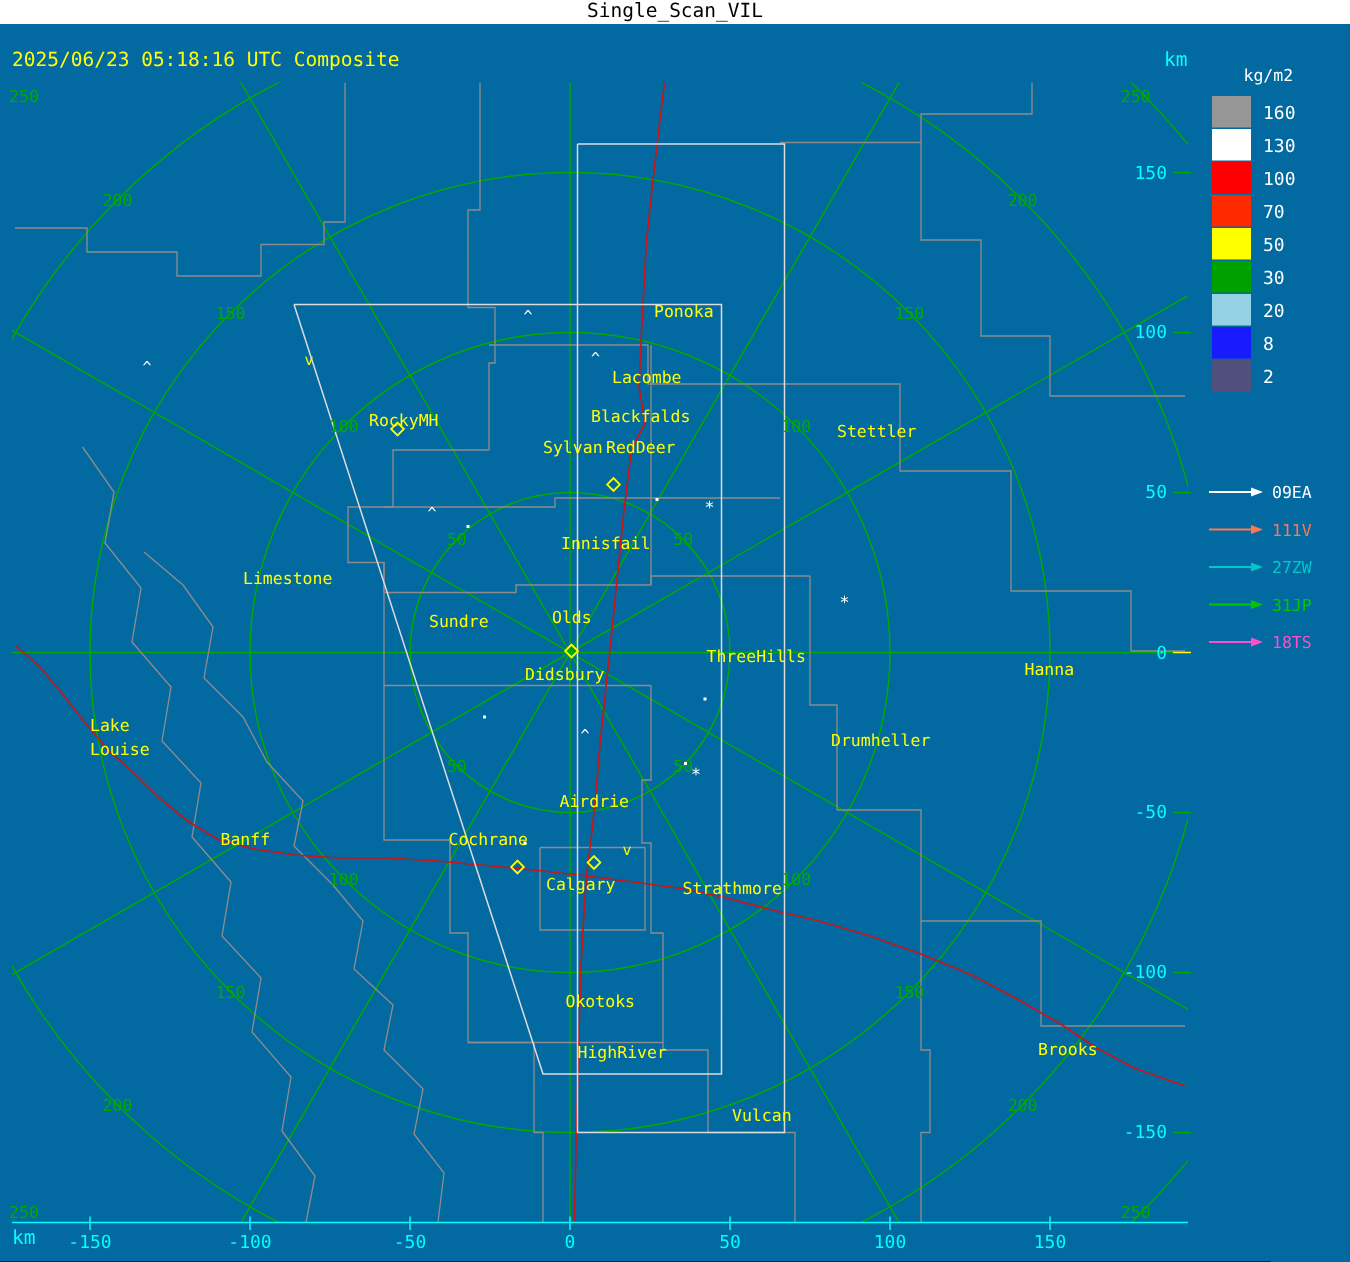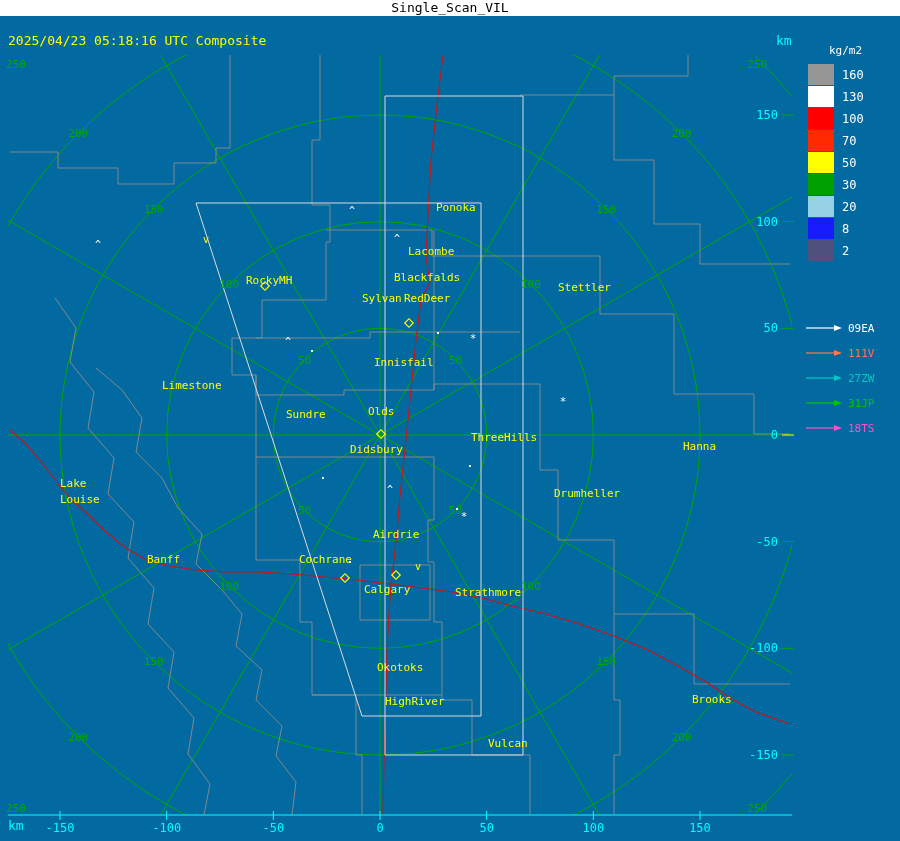--- a/index.html
+++ b/index.html
@@ -13,21 +13,21 @@
   .legend-unit{position:absolute;left:829px;top:44px;color:#ffffff;font-size:11px;}
   #map-svg{position:absolute;left:0;top:0;}
 </style>
 </head>
 <body>
 
 <div class="screen">
   <div class="title-bar">
     <span>Single_Scan_VIL</span>
   </div>
-  <div class="timestamp">2025/04/23 05:18:16 UTC Composite</div>
+  <div class="timestamp">2025/06/23 05:18:16 UTC Composite</div>
   <div class="km-top">km</div>
   <div class="km-bottom">km</div>
   <div class="legend-unit">kg/m2</div>
   <svg id="map-svg" width="900" height="841" viewBox="0 0 900 841">
       <defs>
         <clipPath id="mapclip">
           <rect x="8" y="55" width="784" height="760"></rect>
         </clipPath>
       </defs>
       <g clip-path="url(#mapclip)">

